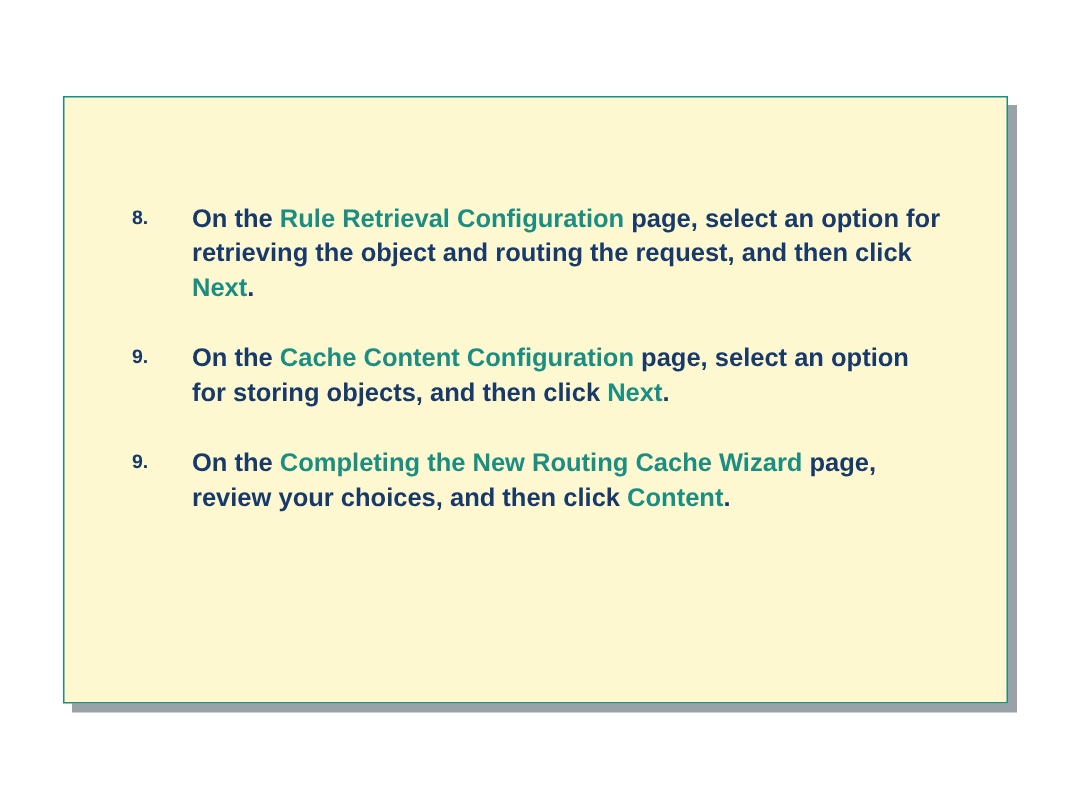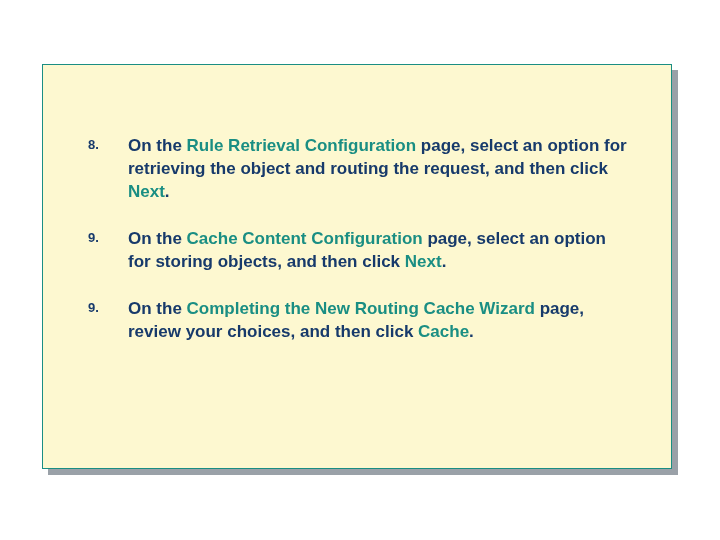--- a/index.html
+++ b/index.html
@@ -79,18 +79,18 @@
     <div class="row">
       <div class="num-cell">9.</div>
       <div class="text-cell">
         <span>On the </span><span class="hl">Cache Content Configuration</span><span> page, select an option for storing objects, and then click </span><span class="hl">Next</span><span>.</span>
       </div>
     </div>
 
     <div class="row">
       <div class="num-cell">9.</div>
       <div class="text-cell">
-        <span>On the </span><span class="hl">Completing the New Routing Cache Wizard</span><span> page, review your choices, and then click </span><span class="hl">Cache</span><span>.</span>
+        <span>On the </span><span class="hl">Completing the New Routing Cache Wizard</span><span> page, review your choices, and then click </span><span class="hl">Content</span><span>.</span>
       </div>
     </div>
 
   </div>
 </div>
 
 </body></html>

